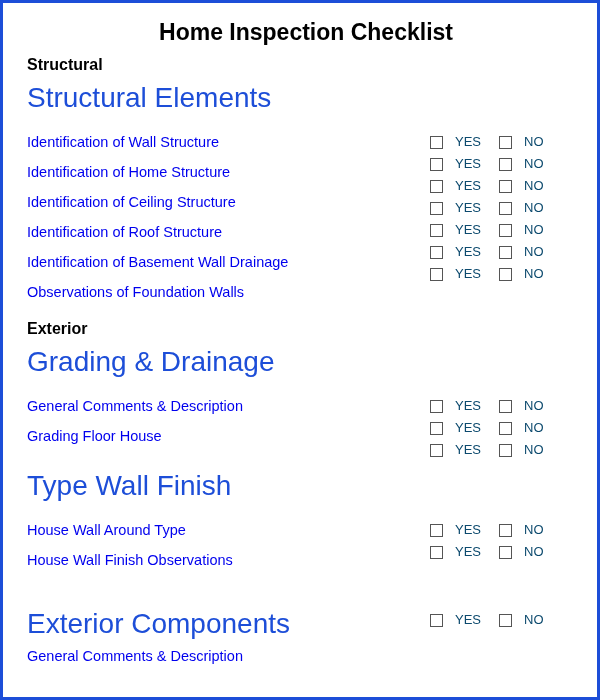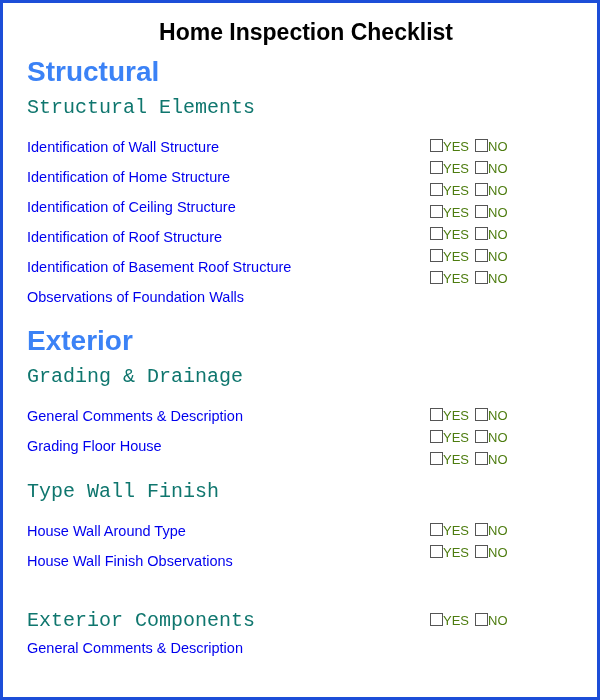--- a/index.html
+++ b/index.html
@@ -18,31 +18,30 @@
     overflow: hidden;
   }
   .title {
     text-align: center;
     font-size: 23px;
     font-weight: bold;
     color: #000;
     margin: 4px 0 10px 0;
   }
   .section-hdr {
+    font-size: 16px;
+    font-weight: bold;
+    color: #000000;
+    margin: 6px 0 8px 0;
+  }
+  .subsection-hdr {
     font-size: 28px;
-    font-weight: bold;
-    color: #3b82f6;
+    font-weight: 400;
+    color: #1d4ed8;
     margin: 6px 0 8px 0;
-  }
-  .subsection-hdr {
-    font-size: 20px;
-    font-weight: 400;
-    color: #0f766e;
-    margin: 6px 0 8px 0;
-    font-family: Liberation Mono, monospace;
   }
   .content-row {
     display: flex;
     align-items: flex-start;
     margin-top: 20px;
   }
   .items-col {
     flex: 1;
     padding-right: 8px;
   }
@@ -51,25 +50,25 @@
     flex: 0 0 155px;
   }
   .link-item {
     color: #0000ee;
     font-size: 14.5px;
     margin: 0 0 14px 0;
     cursor: pointer;
   }
   .check-row {
     display: flex;
-    align-items: flex-start;
-    gap: 0;
+    align-items: flex-end;
+    gap: 12px;
     margin: 0 0 7px 0;
     font-size: 13px;
-    color: #4d7c0f;
+    color: #0c4a6e;
   }
   .cbox {
     width: 13px;
     height: 13px;
     border: 1px solid #555;
     background: #fff;
     display: inline-block;
     flex: 0 0 13px;
   }
   .check-label {
@@ -83,21 +82,21 @@
   <div class="title">Home Inspection Checklist</div>
   <div id="sections">
       <div class="section-hdr">Structural</div>
       <div class="subsection-hdr">Structural Elements</div>
       <div class="content-row">
         <div class="items-col">
           <div class="link-item">Identification of Wall Structure</div>
           <div class="link-item">Identification of Home Structure</div>
           <div class="link-item">Identification of Ceiling Structure</div>
           <div class="link-item">Identification of Roof Structure</div>
-          <div class="link-item">Identification of Basement Roof Structure</div>
+          <div class="link-item">Identification of Basement Wall Drainage</div>
           <div class="link-item">Observations of Foundation Walls</div>
         </div>
         <div class="checks-col">
           <div class="check-row">
             <span class="cbox"></span>
             <span class="check-label">YES</span>
             <span class="cbox"></span>
             <span>NO</span>
           </div>
           <div class="check-row">

